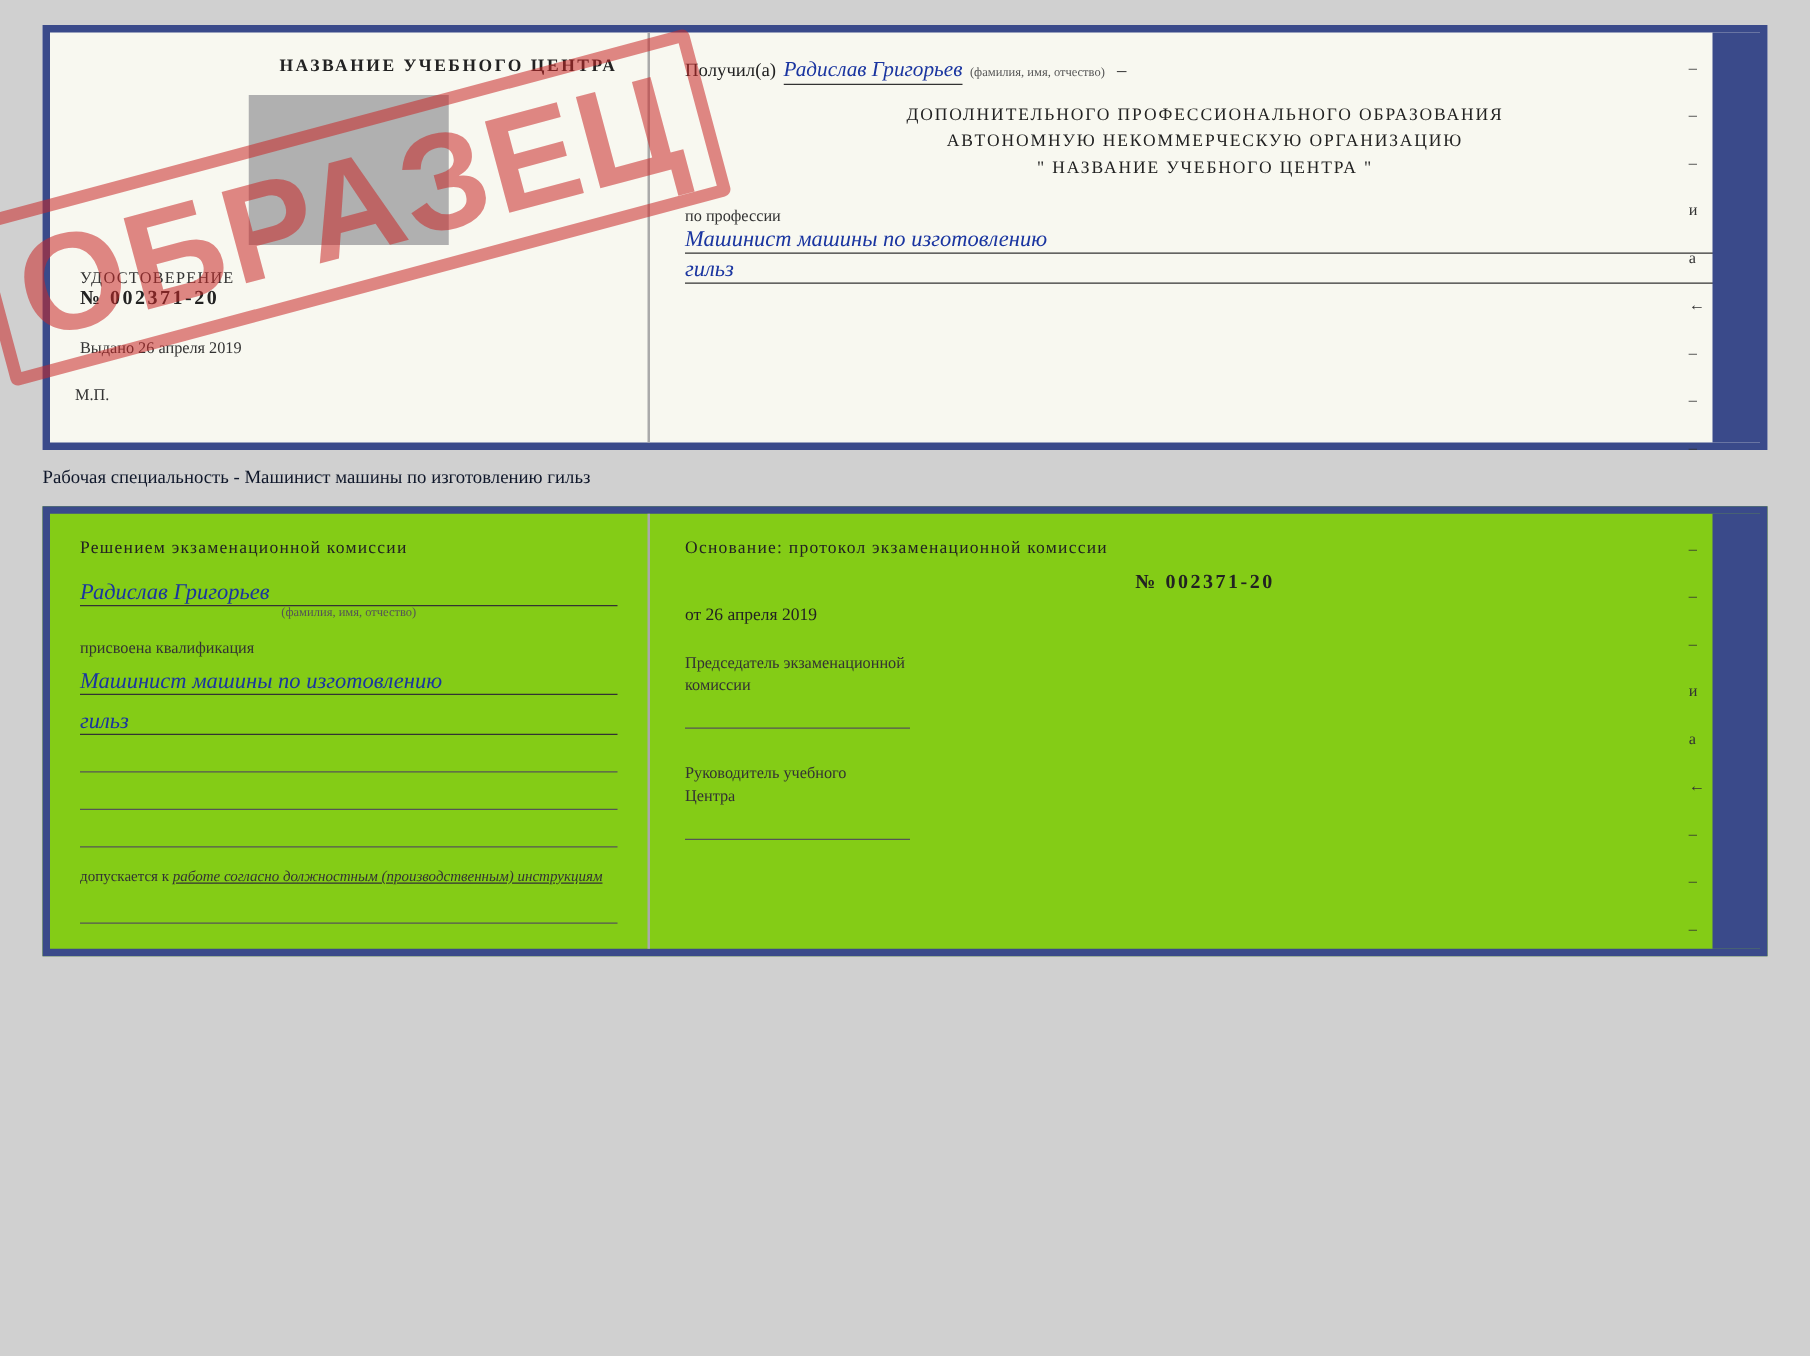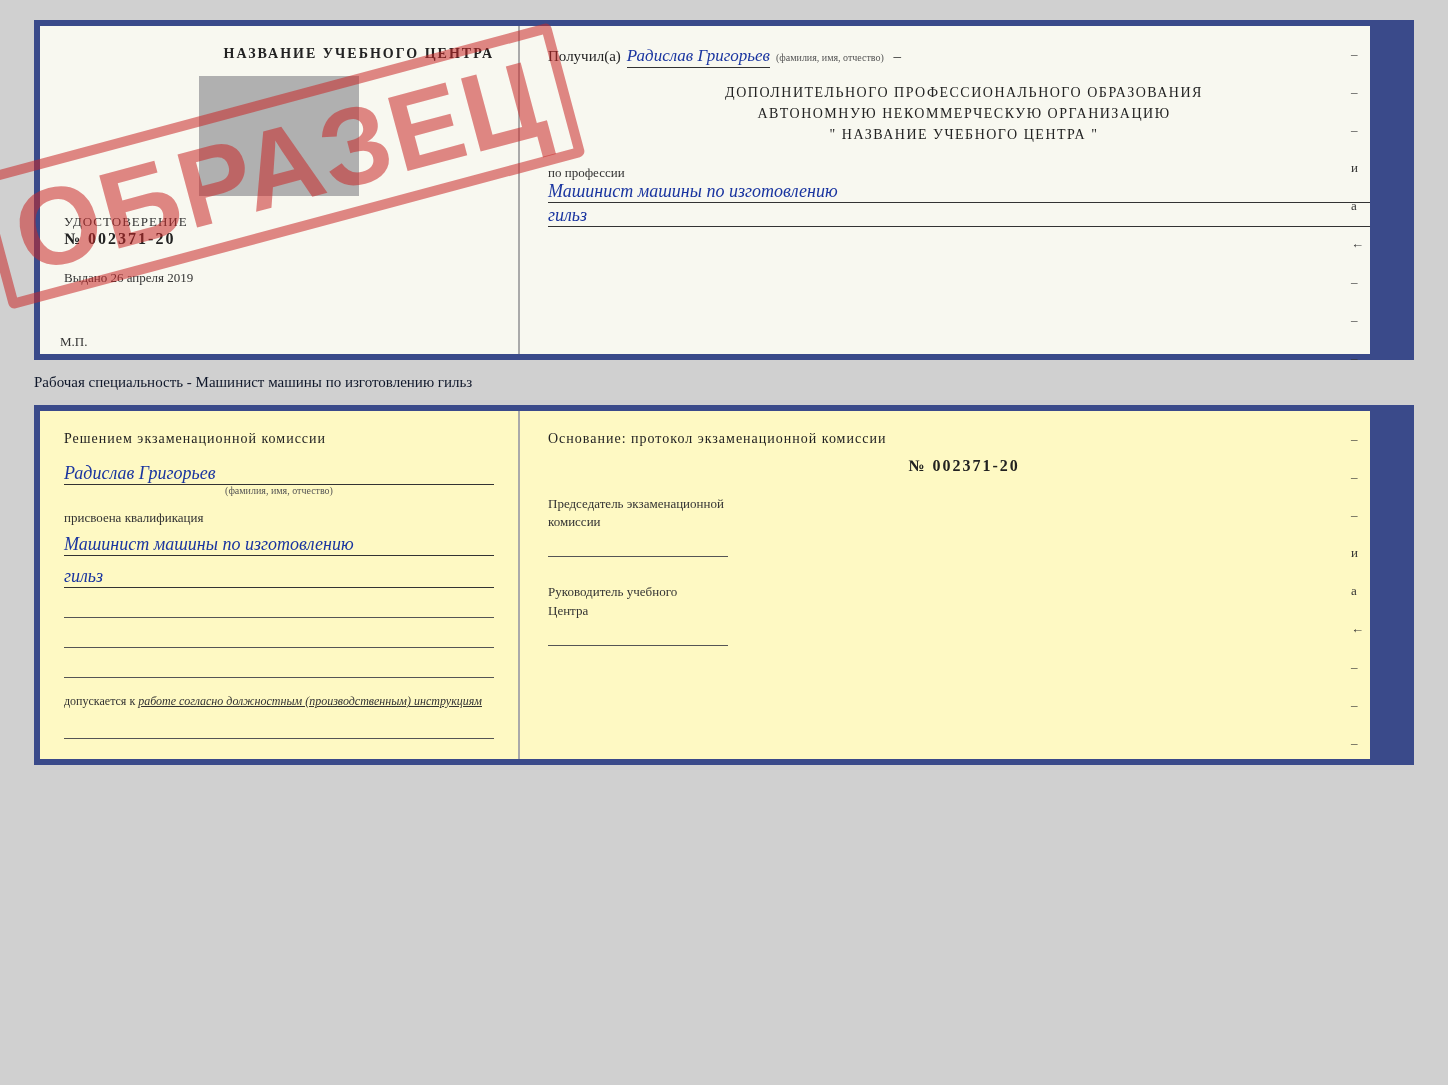--- a/index.html
+++ b/index.html
@@ -31,21 +31,21 @@
       background: #f8f8f0;
       min-height: 340px;
       position: relative;
     }
 
     
     .doc-bottom {
       display: flex;
       width: 100%;
       border: 6px solid #3a4a8a;
-      background: #fef9c3;
+      background: #84cc16;
       min-height: 340px;
       position: relative;
     }
 
     .doc-left-panel {
       width: 480px;
       min-width: 480px;
       border-right: 2px solid #aaa;
       padding: 20px 24px;
       position: relative;
@@ -145,21 +145,21 @@
       font-size: 13px;
       color: #333;
       margin-top: 14px;
     }
 
     .mp-line {
       font-size: 13px;
       color: #333;
       margin-top: 4px;
       position: absolute;
-      bottom: 4px;
+      bottom: 30px;
       left: 20px;
     }
 
     
     .recipient-line {
       font-size: 15px;
       color: #222;
       display: flex;
       align-items: baseline;
       gap: 6px;
@@ -428,20 +428,24 @@
         <span class="dopusk-italic">работе согласно должностным (производственным) инструкциям</span>
       </div>
       <span class="blank-line"></span>
     </div>
 
     <div class="doc-right-panel">
       <div class="osnov-title">Основание: протокол экзаменационной комиссии</div>
 
       <div class="protocol-number">№  002371-20</div>
 
+      <div class="protocol-date">
+        <span>от</span>
+        <span>26 апреля 2019</span>
+      </div>
 
       <div class="podpis-block">
         <div class="podpis-label">
           <span>Председатель экзаменационной</span><br>
           <span>комиссии</span>
         </div>
         <span class="podpis-line"></span>
       </div>
 
       <div class="podpis-block" style="margin-top:16px;">

